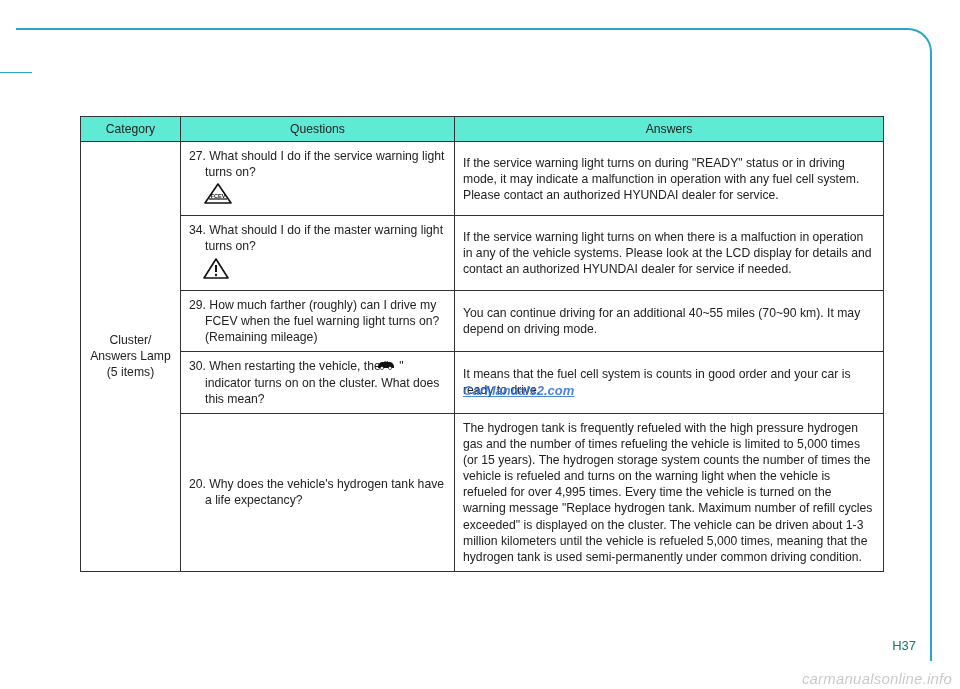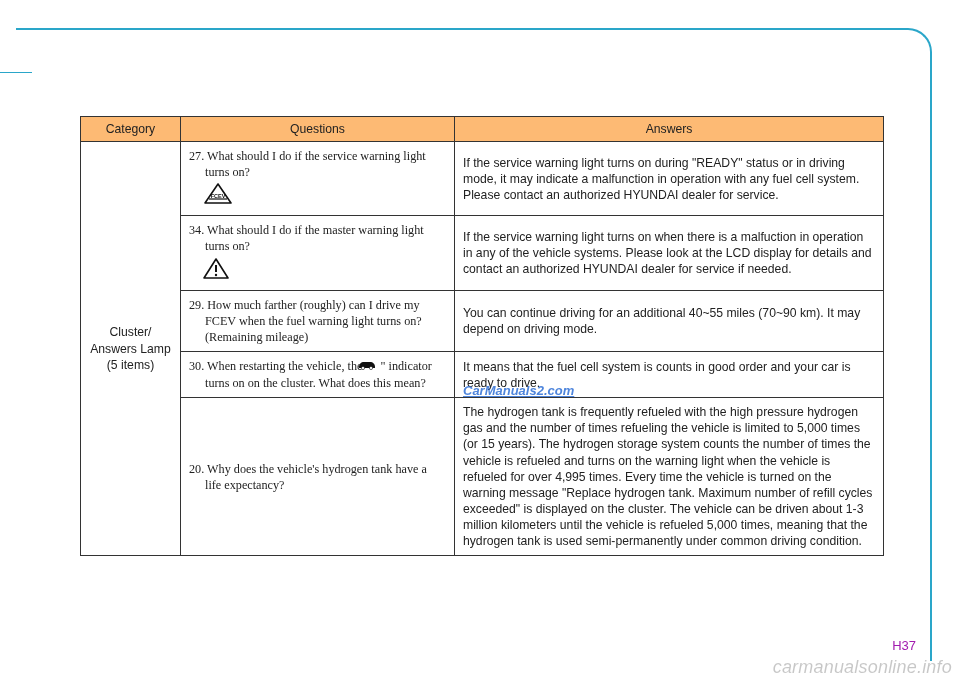--- a/index.html
+++ b/index.html
@@ -42,27 +42,27 @@
   }
   th, td {
     border: 1px solid #333;
     padding: 6px 8px;
     vertical-align: middle;
     text-align: left;
   }
   th {
     font-weight: normal;
     text-align: center;
-    background: #fdba74;
+    background: #5eead4;
     padding: 4px 8px;
   }
   .cat-cell { text-align: center; width: 100px; }
   .q-cell { width: 274px; margin-left: 42px; }
   .a-cell { }
-  .q-indent { padding-left: 16px; text-indent: -16px; display:block;font-family:Liberation Serif, serif; }
+  .q-indent { padding-left: 16px; text-indent: -16px; display:block; }
   .icon { display: inline-block; margin-top: 3px; margin-left: 14px; }
   .icon svg { display: block; }
   .inline-icon { display: inline-block; vertical-align: middle; }
   .watermark1 {
     position: absolute;
     top: 383px;
     left: 463px;
     font-family: Arial, sans-serif;
     font-size: 13px;
     font-weight: bold;
@@ -70,28 +70,28 @@
     color: #2e6fd6;
     opacity: 0.85;
     pointer-events: none;
     text-decoration: underline;
   }
   .page-num {
     position: absolute;
     right: 44px;
     bottom: 36px;
     font-size: 13px;
-    color: #a21caf;
+    color: #0f766e;
     text-align: center;
   }
   .footer-wm {
     position: absolute;
     right: 8px;
-    bottom: 11px;
-    font-size: 18px;
+    bottom: 2px;
+    font-size: 15px;
     font-style: italic;
     color: rgba(0,0,0,0.22);
     letter-spacing: 0.2px;
   }
 </style>
 </head>
 <body>
 
 <div class="page">
   <div class="corner-frame"></div>

